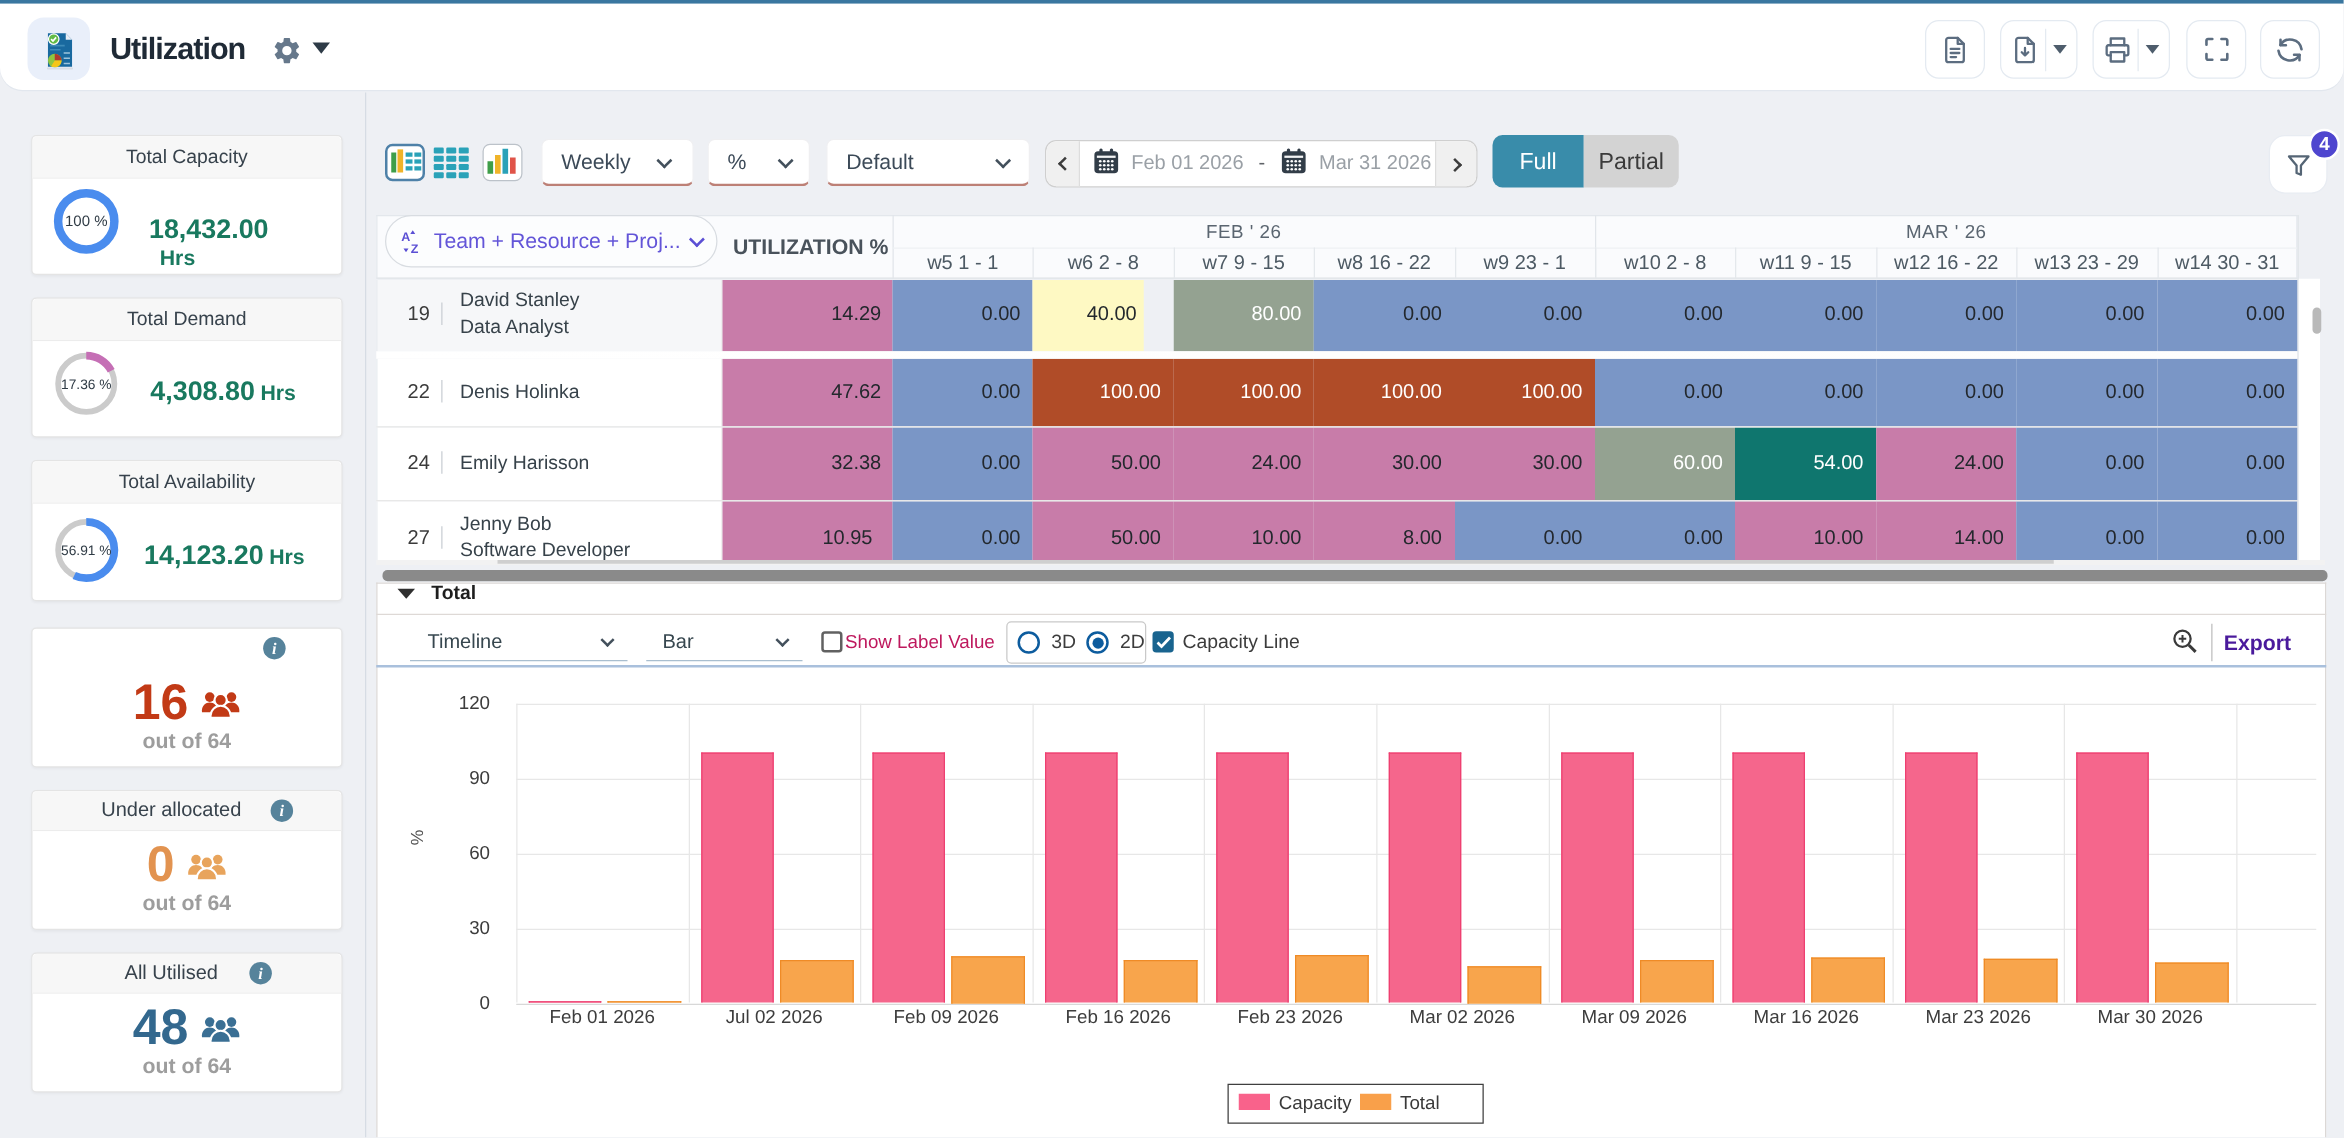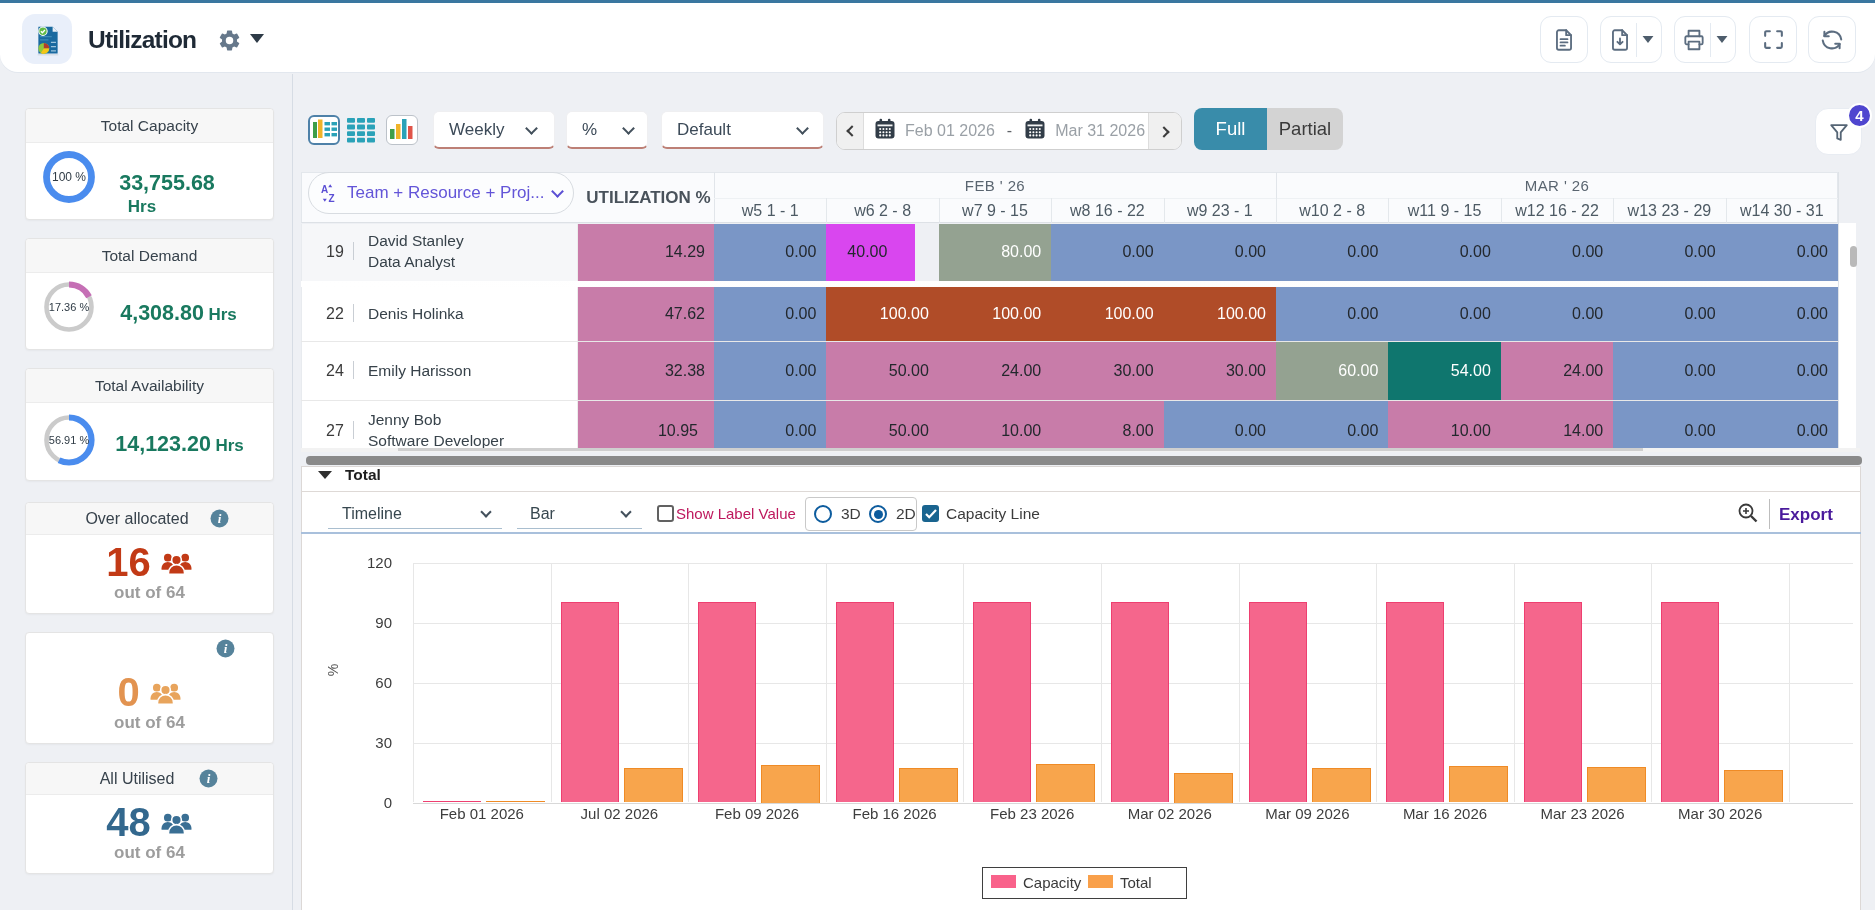--- a/index.html
+++ b/index.html
@@ -83,21 +83,21 @@
 <div class="abs" style="left:292px;top:74px;width:1px;height:836px;background:#d6dce4"></div>
 
 <div class="card" style="top:108px;height:112px">
     <div class="chead">Total Capacity</div>
   </div>
 <svg class="abs" style="left:41px;top:149px" width="56" height="56" viewBox="0 0 56 56">
     <circle cx="28" cy="28" r="22.5" fill="none" stroke="#4a8cee" stroke-width="4.6"></circle>
     <circle cx="28" cy="28" r="22.5" fill="none" stroke="#4a8cee" stroke-width="6.8" stroke-dasharray="141.4 141.4" transform="rotate(-90 28 28)"></circle>
     <text x="28" y="32.2" text-anchor="middle" font-size="12" fill="#2f3b45">100 %</text>
   </svg>
-<div class="abs" style="left:112px;top:171px;width:110px;text-align:center"><span class="grnum" style="font-size:21.5px">33,755.68</span></div>
+<div class="abs" style="left:112px;top:171px;width:110px;text-align:center"><span class="grnum" style="font-size:21.5px">18,432.00</span></div>
 <div class="abs" style="left:112px;top:197px;width:60px;text-align:center"><span class="grnum" style="font-size:17px">Hrs</span></div>
 
 <div class="card" style="top:238px;height:112px">
     <div class="chead">Total Demand</div>
   </div>
 <svg class="abs" style="left:41px;top:279px" width="56" height="56" viewBox="0 0 56 56">
     <circle cx="28" cy="28" r="22.5" fill="none" stroke="#cbcbcb" stroke-width="4.6"></circle>
     <circle cx="28" cy="28" r="22.5" fill="none" stroke="#c56fb5" stroke-width="6.2" stroke-dasharray="24.5 141.4" transform="rotate(-90 28 28)"></circle>
     <text x="28" y="31.9" text-anchor="middle" font-size="11" fill="#2f3b45">17.36 %</text>
   </svg>
@@ -107,39 +107,39 @@
     <div class="chead">Total Availability</div>
   </div>
 <svg class="abs" style="left:41px;top:412px" width="56" height="56" viewBox="0 0 56 56">
     <circle cx="28" cy="28" r="22.5" fill="none" stroke="#cbcbcb" stroke-width="4.6"></circle>
     <circle cx="28" cy="28" r="22.5" fill="none" stroke="#4a8cee" stroke-width="6.2" stroke-dasharray="80.5 141.4" transform="rotate(-90 28 28)"></circle>
     <text x="28" y="31.9" text-anchor="middle" font-size="11" fill="#2f3b45">56.91 %</text>
   </svg>
 <div class="abs" style="left:92px;top:432px;width:175px;text-align:center;white-space:nowrap"><span class="grnum" style="font-size:21.5px">14,123.20</span> <span class="grnum" style="font-size:17px">Hrs</span></div>
 
 <div class="card" style="top:502px;height:112px">
-    <div class="chead" style="height:32px;font-size:16px">Over allocated<span style="width:19px"></span></div>
     <div style="position:absolute;left:0;top:40px;width:247px;display:flex;align-items:center;justify-content:center;gap:9px">
       <span style="font-size:40px;font-weight:bold;color:#c23a16;line-height:38px">16</span>
       <svg width="33" height="27" viewBox="0 0 34 28" fill="#c23a16">
         <circle cx="8" cy="9" r="4"></circle>
         <path d="M1.5 20c0-3.6 2.9-6.5 6.5-6.5S14.5 16.4 14.5 20v1.5h-13z"></path>
         <circle cx="26" cy="9" r="4"></circle>
         <path d="M19.5 20c0-3.6 2.9-6.5 6.5-6.5s6.5 2.9 6.5 6.5v1.5h-13z"></path>
         <circle cx="17" cy="11.5" r="5" stroke="#fff" stroke-width="1.6"></circle>
         <path d="M8.7 24.5c0-4.6 3.7-8.3 8.3-8.3s8.3 3.7 8.3 8.3v1.6H8.7z" stroke="#fff" stroke-width="1.6"></path>
       </svg>
     </div>
     <div style="position:absolute;left:0;top:80px;width:247px;text-align:center;font-size:17px;font-weight:bold;color:#9d9d9d">out of 64</div>
   </div>
 <svg class="abs" style="left:210px;top:509px" width="19" height="19" viewBox="0 0 19 19">
     <circle cx="9.5" cy="9.5" r="9" fill="#56839b"></circle>
     <text x="9.5" y="14" text-anchor="middle" font-size="13" font-style="italic" font-weight="bold" font-family="Liberation Serif" fill="#fff">i</text>
   </svg>
 <div class="card" style="top:632px;height:112px">
+    <div class="chead" style="height:32px;font-size:16px">Under allocated<span style="width:19px"></span></div>
     <div style="position:absolute;left:0;top:40px;width:247px;display:flex;align-items:center;justify-content:center;gap:9px">
       <span style="font-size:40px;font-weight:bold;color:#e29350;line-height:38px">0</span>
       <svg width="33" height="27" viewBox="0 0 34 28" fill="#e8a45c">
         <circle cx="8" cy="9" r="4"></circle>
         <path d="M1.5 20c0-3.6 2.9-6.5 6.5-6.5S14.5 16.4 14.5 20v1.5h-13z"></path>
         <circle cx="26" cy="9" r="4"></circle>
         <path d="M19.5 20c0-3.6 2.9-6.5 6.5-6.5s6.5 2.9 6.5 6.5v1.5h-13z"></path>
         <circle cx="17" cy="11.5" r="5" stroke="#fff" stroke-width="1.6"></circle>
         <path d="M8.7 24.5c0-4.6 3.7-8.3 8.3-8.3s8.3 3.7 8.3 8.3v1.6H8.7z" stroke="#fff" stroke-width="1.6"></path>
       </svg>
@@ -312,21 +312,21 @@
  <span class="chev" style="border-color:#5b4fd4;margin-left:9px;margin-top:-4px"></span>
 </div>
 
 <div class="abs" style="left:301.0px;top:223.5px;width:1537.0px;height:57px;">
 <div class="abs" style="left:0;top:0;width:277.0px;height:57px;background:#f6f7f9;border-right:1px solid #ececec;border-left:1px solid #e8ebef"></div>
 <div class="abs" style="left:14px;top:0;width:40px;height:57px;display:flex;align-items:center;justify-content:center;font-size:16px;color:#3b3b3b">19</div>
 <div class="abs" style="left:52px;top:18.5px;width:1px;height:18px;background:#c9ced4"></div>
 <div class="abs" style="left:67px;top:7.5px;font-size:15.5px;color:#37424a;line-height:20.5px">David Stanley<br>Data Analyst</div>
 <div class="cell" style="left:277.0px;top:0;width:136.0px;height:57px;background:#c87ca9;padding-right:9px">14.29</div>
 <div class="cell" style="left:413.0px;top:0;width:112.4px;height:57px;background:#7a96c6;padding-right:10px;color:#23282d">0.00</div>
-<div class="cell" style="left:525.4px;top:0;width:89px;height:57px;background:#d946ef;padding-right:28px;color:#23282d">40.00</div>
+<div class="cell" style="left:525.4px;top:0;width:89px;height:57px;background:#fef9c3;padding-right:6px;color:#23282d">40.00</div>
 <div class="cell" style="left:637.8px;top:0;width:112.4px;height:57px;background:#94a291;padding-right:10px;color:#fff">80.00</div>
 <div class="cell" style="left:750.2px;top:0;width:112.4px;height:57px;background:#7a96c6;padding-right:10px;color:#23282d">0.00</div>
 <div class="cell" style="left:862.6px;top:0;width:112.4px;height:57px;background:#7a96c6;padding-right:10px;color:#23282d">0.00</div>
 <div class="cell" style="left:975.0px;top:0;width:112.4px;height:57px;background:#7a96c6;padding-right:10px;color:#23282d">0.00</div>
 <div class="cell" style="left:1087.4px;top:0;width:112.4px;height:57px;background:#7a96c6;padding-right:10px;color:#23282d">0.00</div>
 <div class="cell" style="left:1199.8px;top:0;width:112.4px;height:57px;background:#7a96c6;padding-right:10px;color:#23282d">0.00</div>
 <div class="cell" style="left:1312.2px;top:0;width:112.4px;height:57px;background:#7a96c6;padding-right:10px;color:#23282d">0.00</div>
 <div class="cell" style="left:1424.6px;top:0;width:112.4px;height:57px;background:#7a96c6;padding-right:10px;color:#23282d">0.00</div>
 </div>
 <div class="abs" style="left:301.0px;top:287px;width:1537.0px;height:54px;">

